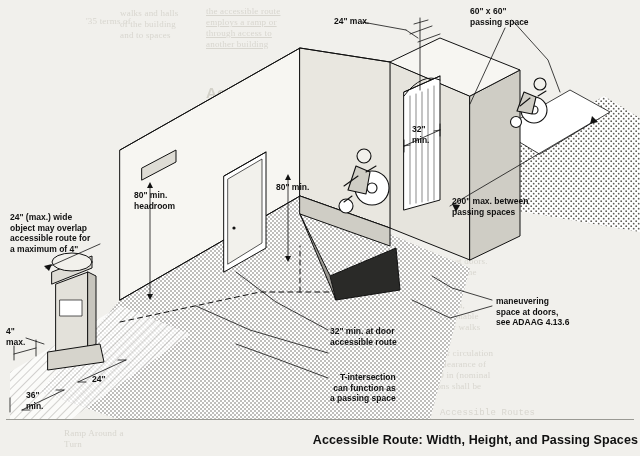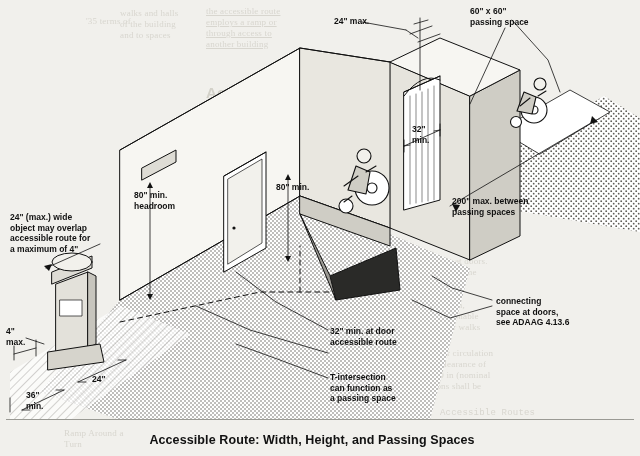--- a/index.html
+++ b/index.html
@@ -38,23 +38,23 @@
     position:absolute;
     font-family:"Liberation Sans", sans-serif;
     font-size:8.5px;
     font-weight:bold;
     color:#111;
     line-height:10.5px;
     white-space:pre;
   }
   .caption{
     position:absolute;
-    left:0;right:16px;
+    left:0;right:2px;
     bottom:9px;
-    text-align:center;
+    text-align:right;
     font-size:12.5px;
     font-weight:bold;
     color:#111;
     letter-spacing:.1px;
   }
   .rule{
     position:absolute;
     left:6px;right:6px;
     height:1px;
     background:#9a9a94;
@@ -252,26 +252,26 @@
 min.</div>
       <div class="lbl" style="left: 452px; top: 196px;">200" max. between
 passing spaces</div>
       <div class="lbl" style="left: 10px; top: 212px;">24" (max.) wide
 object may overlap
 accessible route for
 a maximum of 4"</div>
       <div class="lbl" style="left: 134px; top: 190px;">80" min.
 headroom</div>
       <div class="lbl" style="left: 276px; top: 182px;">80" min.</div>
-      <div class="lbl" style="left: 496px; top: 296px;">connecting
+      <div class="lbl" style="left: 496px; top: 296px;">maneuvering
 space at doors,
 see ADAAG 4.13.6</div>
       <div class="lbl" style="left: 330px; top: 326px;">32" min. at door</div>
       <div class="lbl" style="left: 330px; top: 337px;">accessible route</div>
-      <div class="lbl" style="left: 330px; top: 372px;">T-intersection
+      <div class="lbl" style="left: 330px; top: 372px; text-align: right;">T-intersection
 can function as
 a passing space</div>
       <div class="lbl" style="left: 6px; top: 326px;">4"
 max.</div>
       <div class="lbl" style="left: 92px; top: 374px;">24"</div>
       <div class="lbl" style="left: 26px; top: 390px;">36"
 min.</div>
     </div>
 
   <div class="rule" style="bottom:36px"></div>

